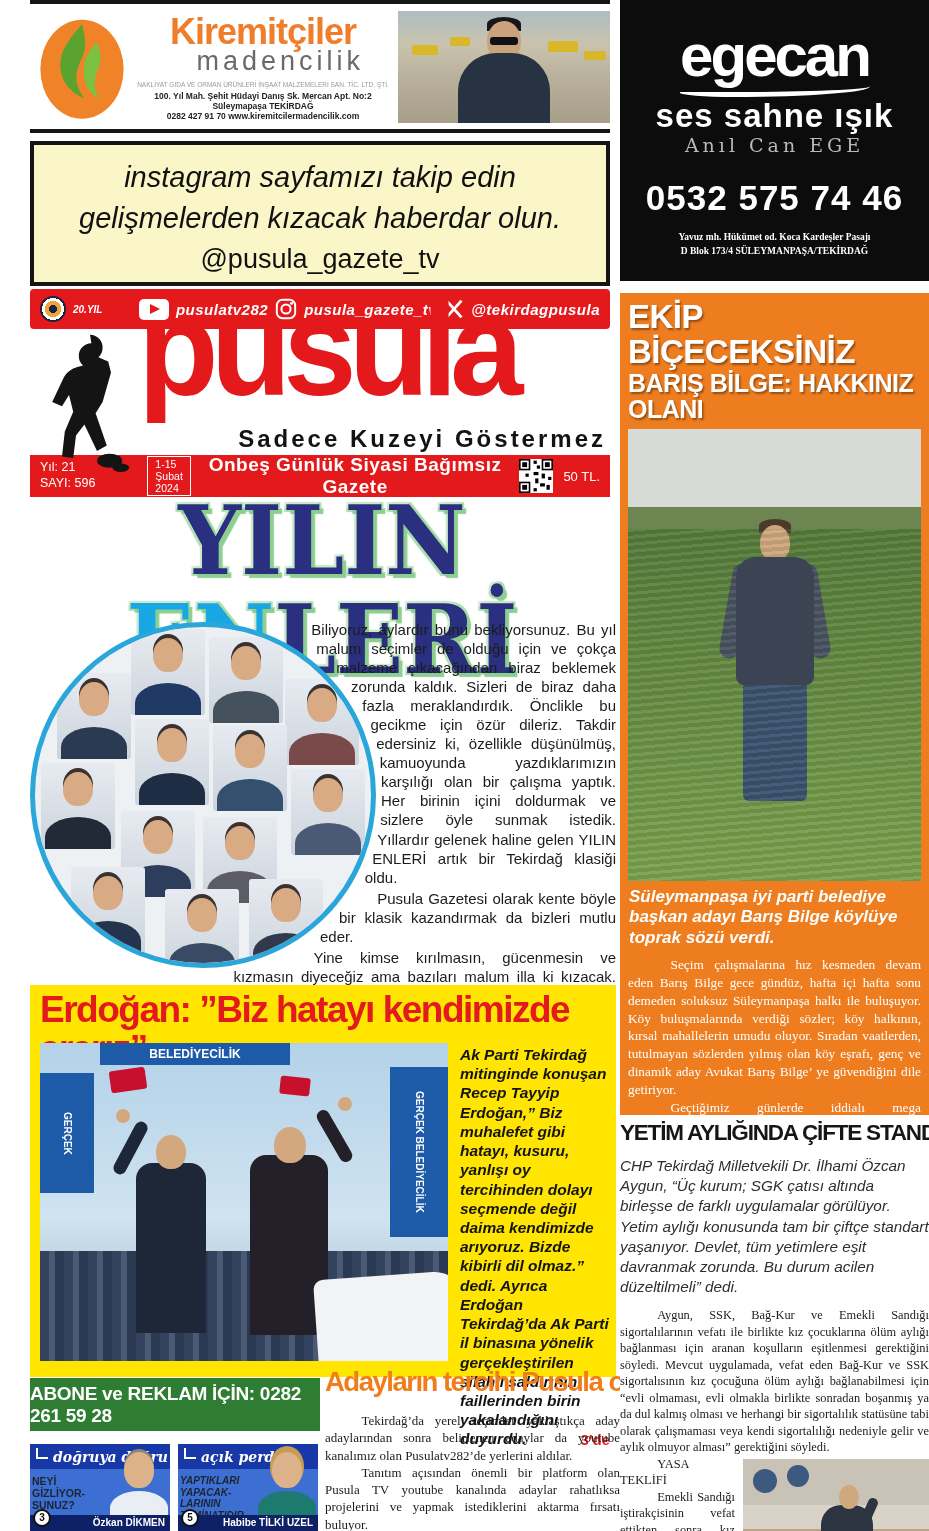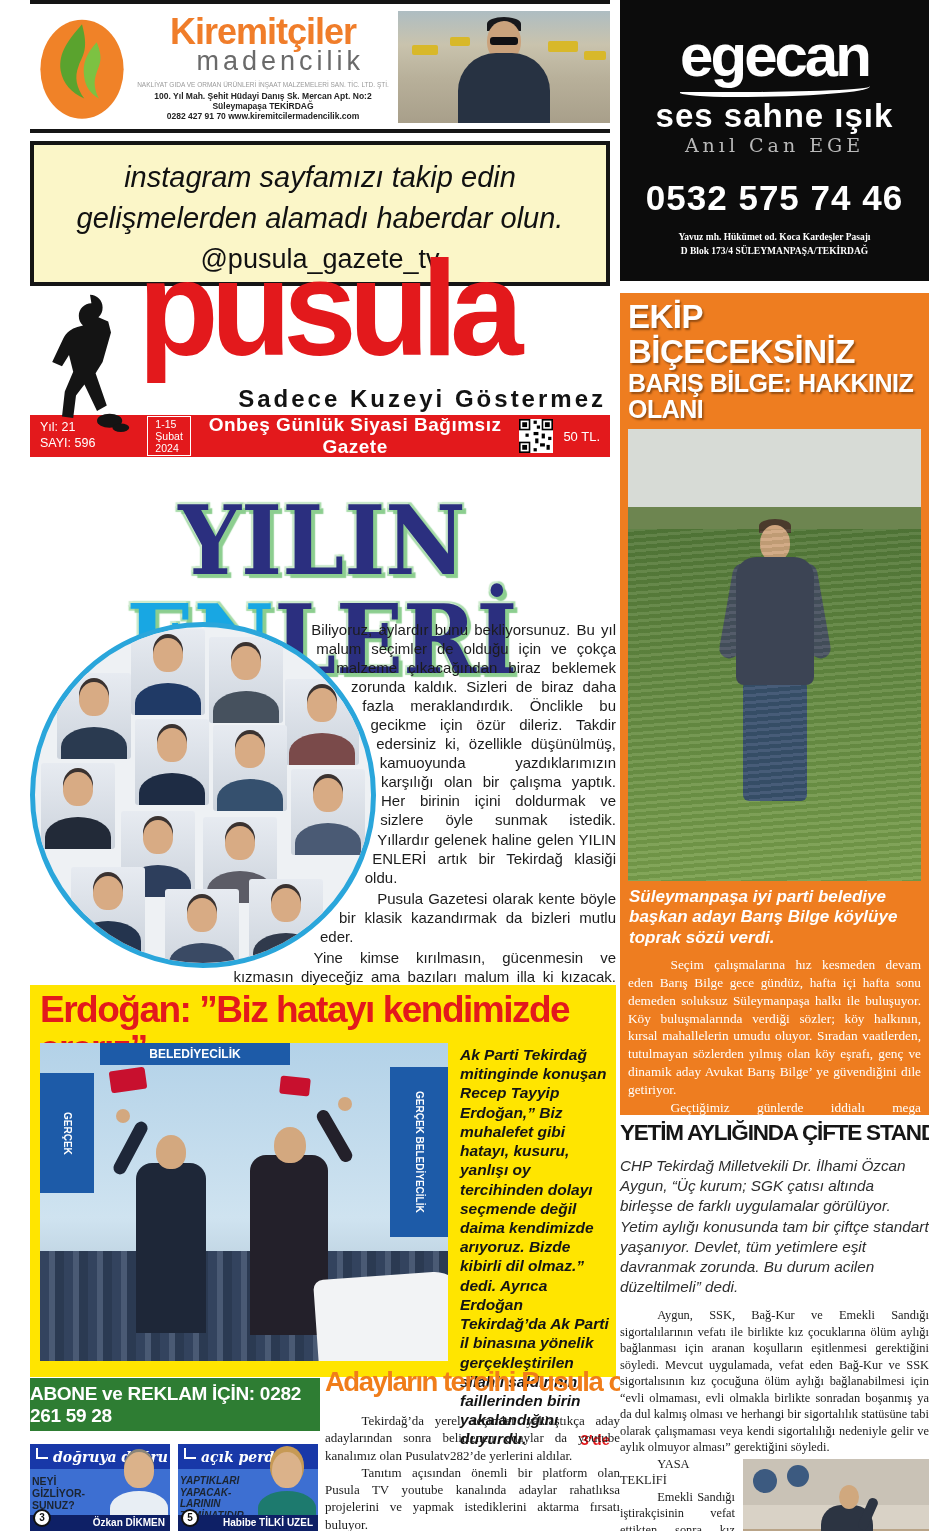--- a/index.html
+++ b/index.html
@@ -200,25 +200,42 @@
     <div class="ege-owner">Anıl Can EGE</div>
     <div class="ege-phone">0532 575 74 46</div>
     <div class="ege-addr">
       <span>Yavuz mh. Hükümet od. Koca Kardeşler Pasajı</span><br>
       <span>D Blok 173/4 SÜLEYMANPAŞA/TEKİRDAĞ</span>
     </div>
   </div>
 
   <div class="abs insta-box">
     <div class="insta-line">instagram sayfamızı takip edin</div>
-    <div class="insta-line">gelişmelerden alamadı haberdar olun.</div>
+    <div class="insta-line">gelişmelerden kızacak haberdar olun.</div>
     <div class="insta-handle">@pusula_gazete_tv</div>
   </div>
 
   <div class="abs masthead">
+    <div class="social-bar">
+      <div class="eye"></div>
+      <div class="yil20">20.YIL</div>
+      <div class="social-spacer"></div>
+      <div class="yt-icon"></div>
+      <div class="social-label">pusulatv282</div>
+      <svg width="22" height="22" viewBox="0 0 24 24">
+        <rect x="2" y="2" width="20" height="20" rx="6" fill="none" stroke="#fff" stroke-width="2.2"></rect>
+        <circle cx="12" cy="12" r="5" fill="none" stroke="#fff" stroke-width="2.2"></circle>
+        <circle cx="18" cy="6" r="1.6" fill="#fff"></circle>
+      </svg>
+      <div class="social-label">pusula_gazete_tv</div>
+      <svg width="20" height="20" viewBox="0 0 24 24">
+        <path d="M3 2 L21 22 M21 2 L3 22" stroke="#fff" stroke-width="3.4"></path>
+      </svg>
+      <div class="social-label">@tekirdagpusula</div>
+    </div>
     <div class="logo-row">
       <svg class="ataturk" viewBox="0 0 60 100">
         <path d="M30 2c5 0 9 4 9 9 0 3-1 5-3 7l7 3 2 8-6 21-5 8 8 23-7 4-9-19-6 8-2 16-8-1 2-18 6-14-3-12-5 8-7-3 8-17c2-4 6-7 10-8l4-1c-2-2-3-4-3-7 0-5 4-9 9-9z" fill="#141414"></path>
         <ellipse cx="44" cy="92" rx="9" ry="5" fill="#141414"></ellipse>
         <ellipse cx="52" cy="97" rx="6" ry="3" fill="#141414"></ellipse>
       </svg>
       <div class="pusula-logo">pusula</div>
     </div>
     <div class="tagline-row">Sadece Kuzeyi Göstermez</div>
     <div class="info-bar">

